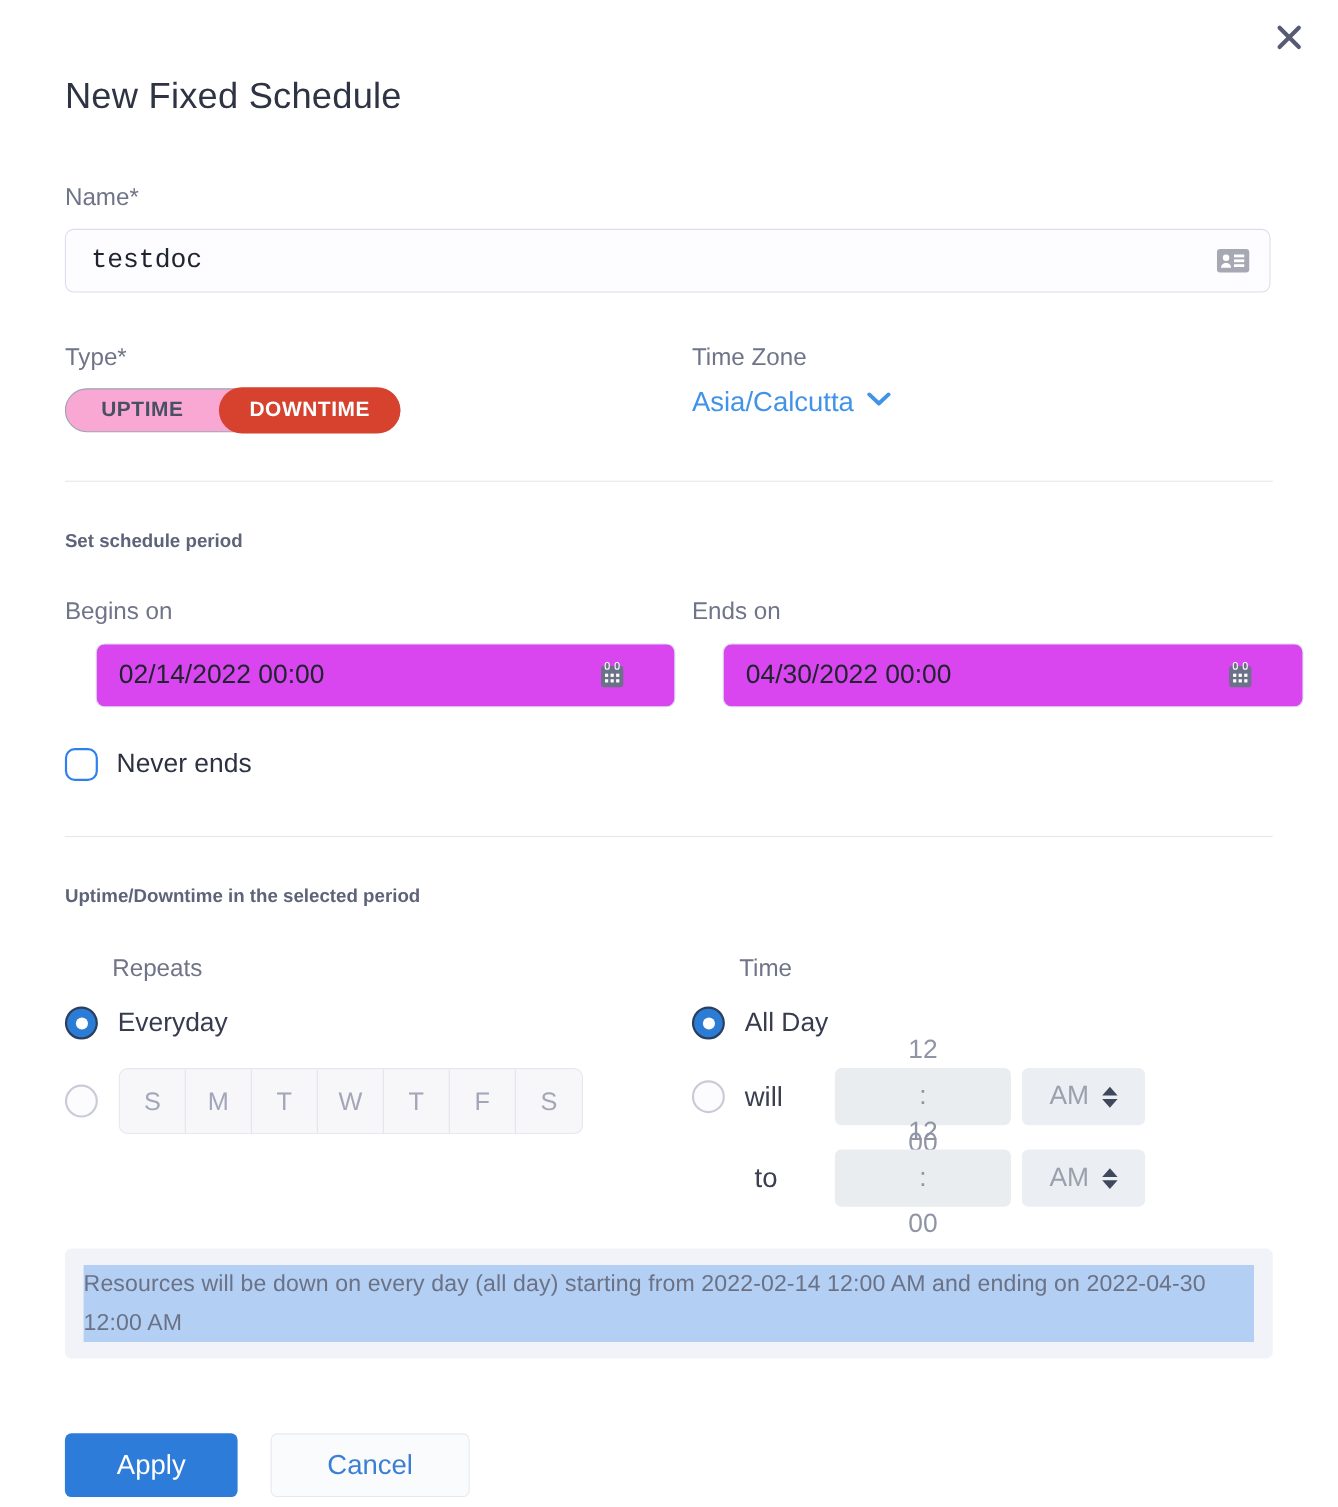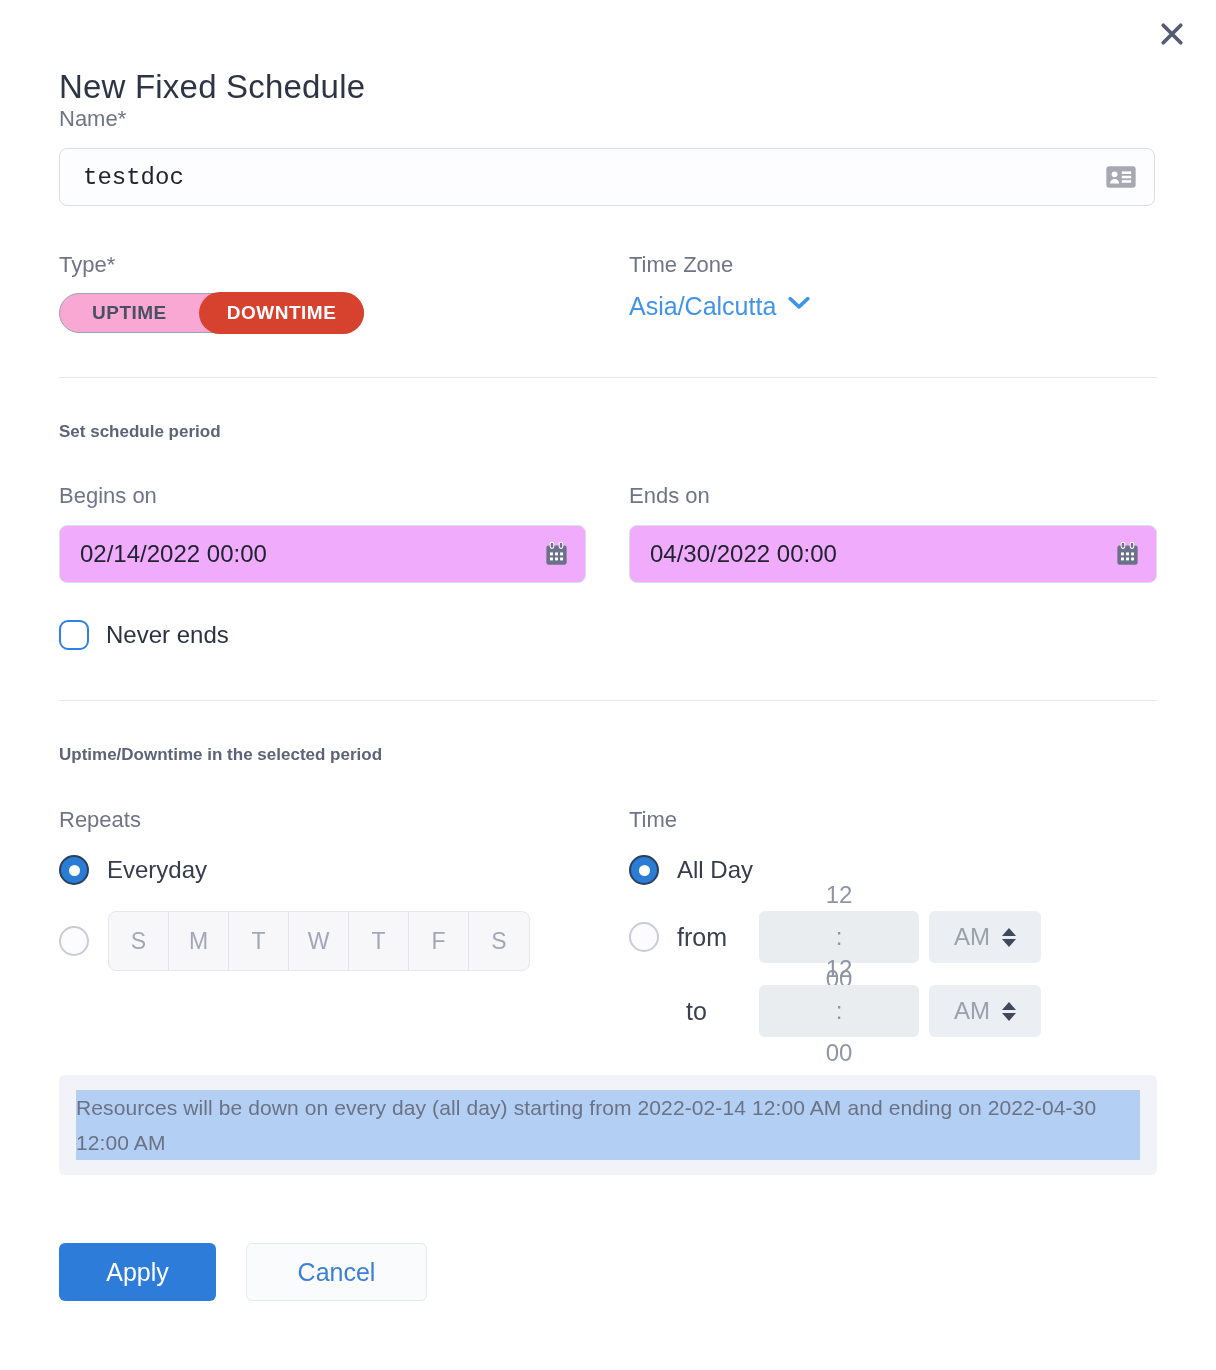--- a/index.html
+++ b/index.html
@@ -11,21 +11,21 @@
   }
   .modal { padding:0 59px; position:relative; width:100%; height:100%; }
 
   .close-btn { position:absolute; top:16px; right:26px; width:36px; height:36px;
     display:flex; align-items:center; justify-content:center; cursor:pointer; }
 
   .title { font-size:33px; font-weight:400; color:#2e3443; padding-top:68px; letter-spacing:.2px; }
 
   .field-label { font-size:22px; color:#6f7488; }
 
-  .name-section { }
+  .name-section { margin-top:60px; }
   .name-input-wrap { margin-top:16px; position:relative; width:1096px; }
   .text-input {
     width:100%; height:58px; border:1px solid #dadded; border-radius:8px;
     background:#fdfdff; font-size:24px; color:#20242f; padding:0 56px 0 23px;
     font-family:Liberation Mono, monospace; outline:none;
   }
   .input-icon-right { position:absolute; right:18px; top:50%; transform:translateY(-50%); display:flex; }
 
   .two-col { display:flex; }
   .col-left { width:527px; flex:none; }
@@ -52,32 +52,33 @@
   .div-1 { margin-top:44px; }
   .div-2 { margin-top:50px; }
 
   .section-heading { font-size:17px; font-weight:700; color:#5d6378; }
   .sp-heading { margin-top:44px; }
   .ud-heading { margin-top:44px; }
 
   .dates-row { margin-top:41px; }
   .date-input-wrap { margin-top:16px; position:relative; width:100%; }
   .date-input {
-    width:100%; height:58px; border:1px solid #dadded; border-radius:8px; background:#f0abfc;
+    width:100%; height:58px; border:1px solid #dadded; border-radius:8px; background:#d946ef;
     font-size:24px; color:#20242f; padding:0 60px 0 20px; outline:none;
     font-family:"Liberation Sans","DejaVu Sans",sans-serif;
+    margin-left:28px;
   }
   .cal-btn { position:absolute; right:16px; top:50%; transform:translateY(-50%); cursor:pointer; display:flex; }
 
   .checkbox-row { margin-top:37px; display:flex; align-items:center; gap:17px; }
   .checkbox { width:30px; height:30px; border:2px solid #2f80ed; border-radius:9px; background:#fff; cursor:pointer; flex:none; }
   .checkbox-label { font-size:24px; color:#2d3242; cursor:pointer; }
 
   .ud-grid { margin-top:42px; display:flex; }
-  .group-label { font-size:22px; color:#6f7488; }
+  .group-label { font-size:22px; color:#6f7488;margin-left:43px; }
 
   .radio { width:30px; height:30px; border-radius:50%; flex:none; cursor:pointer; position:relative; }
   .radio.sel { background:#2a7cd4; border:2.5px solid #2c3e5d; }
   .radio.sel::after { content:""; position:absolute; inset:0; margin:auto; width:11px; height:11px; border-radius:50%; background:#fff; }
   .radio.unsel { border:2px solid #c9ccd7; background:#fcfcfe; }
 
   .radio-row { display:flex; align-items:center; gap:18px; margin-top:22px; }
   .radio-row-label { font-size:24px; color:#363b4e; cursor:pointer; }
 
   .days-row { display:flex; align-items:center; gap:19px; margin-top:26px; }
@@ -259,21 +260,21 @@
 
       <div class="radio-row">
         <div class="radio sel"></div>
         <div class="radio-row-label">All Day</div>
       </div>
 
       <div class="time-row">
         <div class="time-radio-slot">
             <div class="radio unsel"></div>
           </div>
-        <div class="fromto-label">from</div>
+        <div class="fromto-label">will</div>
         <div class="time-box">
           <span>12</span>
           <span>:</span>
           <span>00</span>
         </div>
         <div class="ampm-box">
           <span>AM</span>
           <span class="sort-arrows">
               <i class="up"></i>
               <i class="down"></i>

